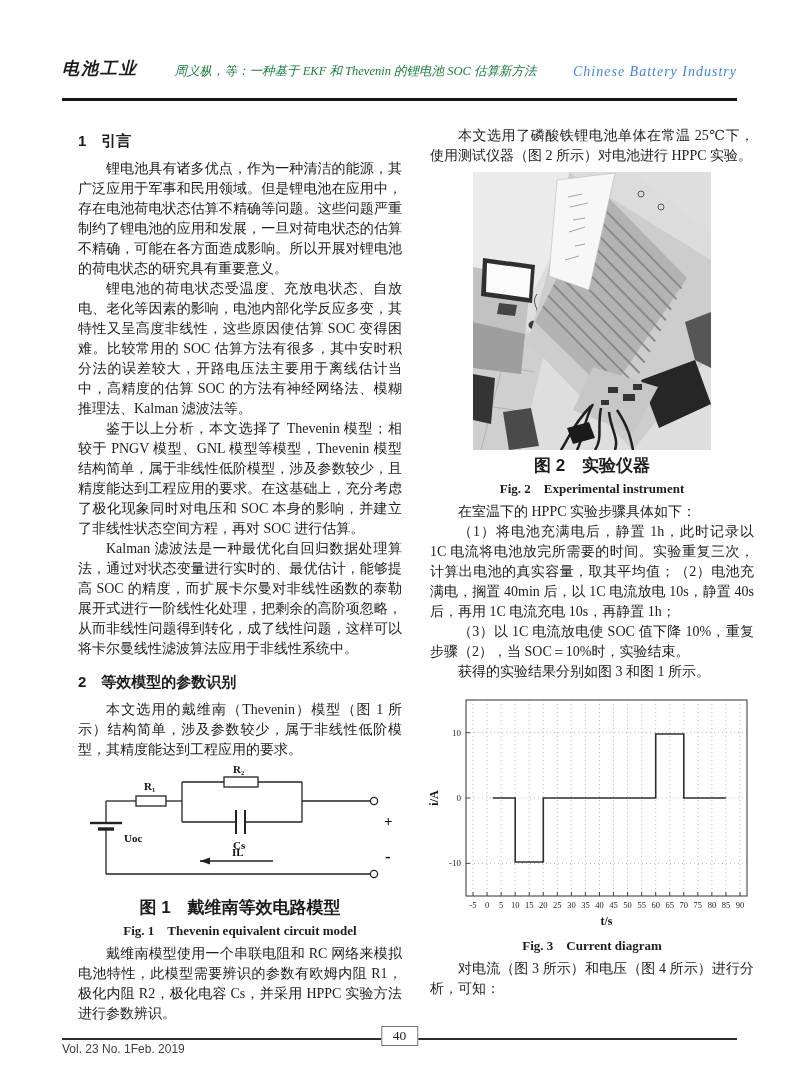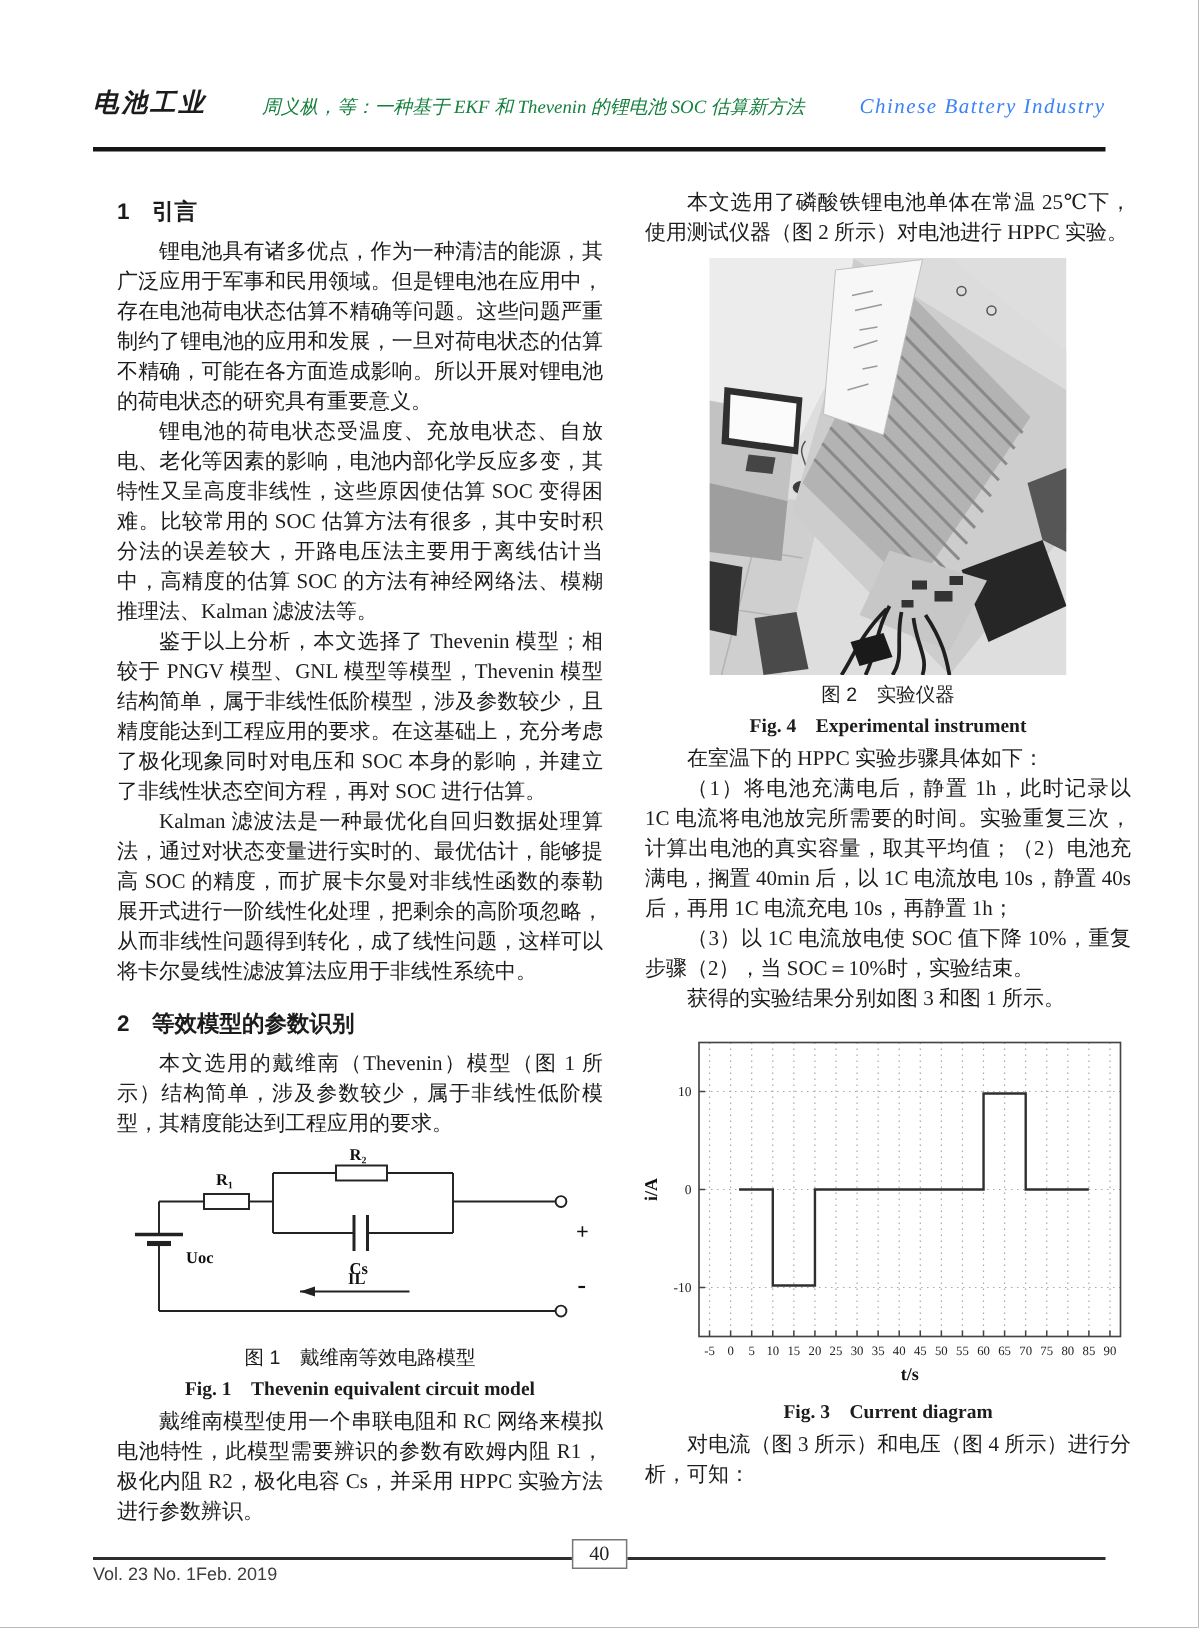--- a/index.html
+++ b/index.html
@@ -13,21 +13,21 @@
   .jen{font-style:italic;font-size:14px;letter-spacing:1px;color:#3b82f6;}
   
   .columns{position:absolute;top:90px;left:78px;right:62px;display:flex;gap:28px;margin-top:36px;}
   .col{width:324px;}
   .sec{font-family:"Liberation Sans","DejaVu Sans",sans-serif;font-weight:bold;
        font-size:15px;margin:6px 0 8px 0;}
   .sec2{margin-top:14px;}
   .col p{font-size:14px;line-height:20px;margin:0;text-align:justify;text-indent:2em;}
   
   figure{margin:6px 0 4px 0;text-align:center;}
-  .cap-cn{font-family:"Liberation Sans","DejaVu Sans",sans-serif;font-weight:normal;font-size:13px;margin-top:4px;}
+  .cap-cn{font-family:"Liberation Sans","DejaVu Sans",sans-serif;font-weight:bold;font-size:17px;margin-top:4px;}
   .cap-en{font-weight:bold;font-size:13px;margin-top:3px;}
   .circuit{display:block;margin:0 auto;}
   .photo{display:block;margin:2px auto 0 auto;}
   .chartbox{width:330px;height:246px;margin:2px 0 0 -4px;}
   
   .pfooter{position:absolute;left:62px;right:62px;top:1038px;}
   .frule{border-top:2px solid #2e2e2e;}
   .pagebox{position:absolute;left:50%;transform:translateX(-50%);top:-12px;background:#fff;
            border:1px solid #777;padding:1px 11px;font-size:13.5px;color:#222;}
   .frow{display:flex;justify-content:flex-start;margin-top:2px;
@@ -173,21 +173,21 @@
             <path d="M120,232 C110,250 112,262 104,278"></path>
             <path d="M128,236 C124,256 130,266 122,278"></path>
             <path d="M136,240 C138,258 146,266 142,278"></path>
             <path d="M118,234 C100,252 96,266 88,278"></path>
             <path d="M144,238 C156,256 158,268 160,278"></path>
           </g>
           <polygon points="94,256 116,250 122,266 100,272" fill="#1a1a1a"></polygon>
           <polygon points="30,240 58,236 66,274 36,278" fill="#4a4a4a"></polygon>
         </svg>
         <figcaption class="cap-cn">图 2　实验仪器</figcaption>
-        <figcaption class="cap-en">Fig. 4　Experimental instrument</figcaption>
+        <figcaption class="cap-en">Fig. 2　Experimental instrument</figcaption>
       </figure>
 
       <p>在室温下的 HPPC 实验步骤具体如下：</p>
       <p>（1）将电池充满电后，静置 1h，此时记录以 1C 电流将电池放完所需要的时间。实验重复三次，计算出电池的真实容量，取其平均值；（2）电池充满电，搁置 40min 后，以 1C 电流放电 10s，静置 40s 后，再用 1C 电流充电 10s，再静置 1h；</p>
       <p>（3）以 1C 电流放电使 SOC 值下降 10%，重复步骤（2），当 SOC＝10%时，实验结束。</p>
       <p>获得的实验结果分别如图 3 和图 1 所示。</p>
 
       <figure>
         <div id="current-chart" class="chartbox"><svg width="330" height="246" viewBox="0 0 330 246">
               <line x1="47.025" y1="12" x2="47.025" y2="208" stroke="#a8a8a8" stroke-width="0.8" stroke-dasharray="1,3"></line>

